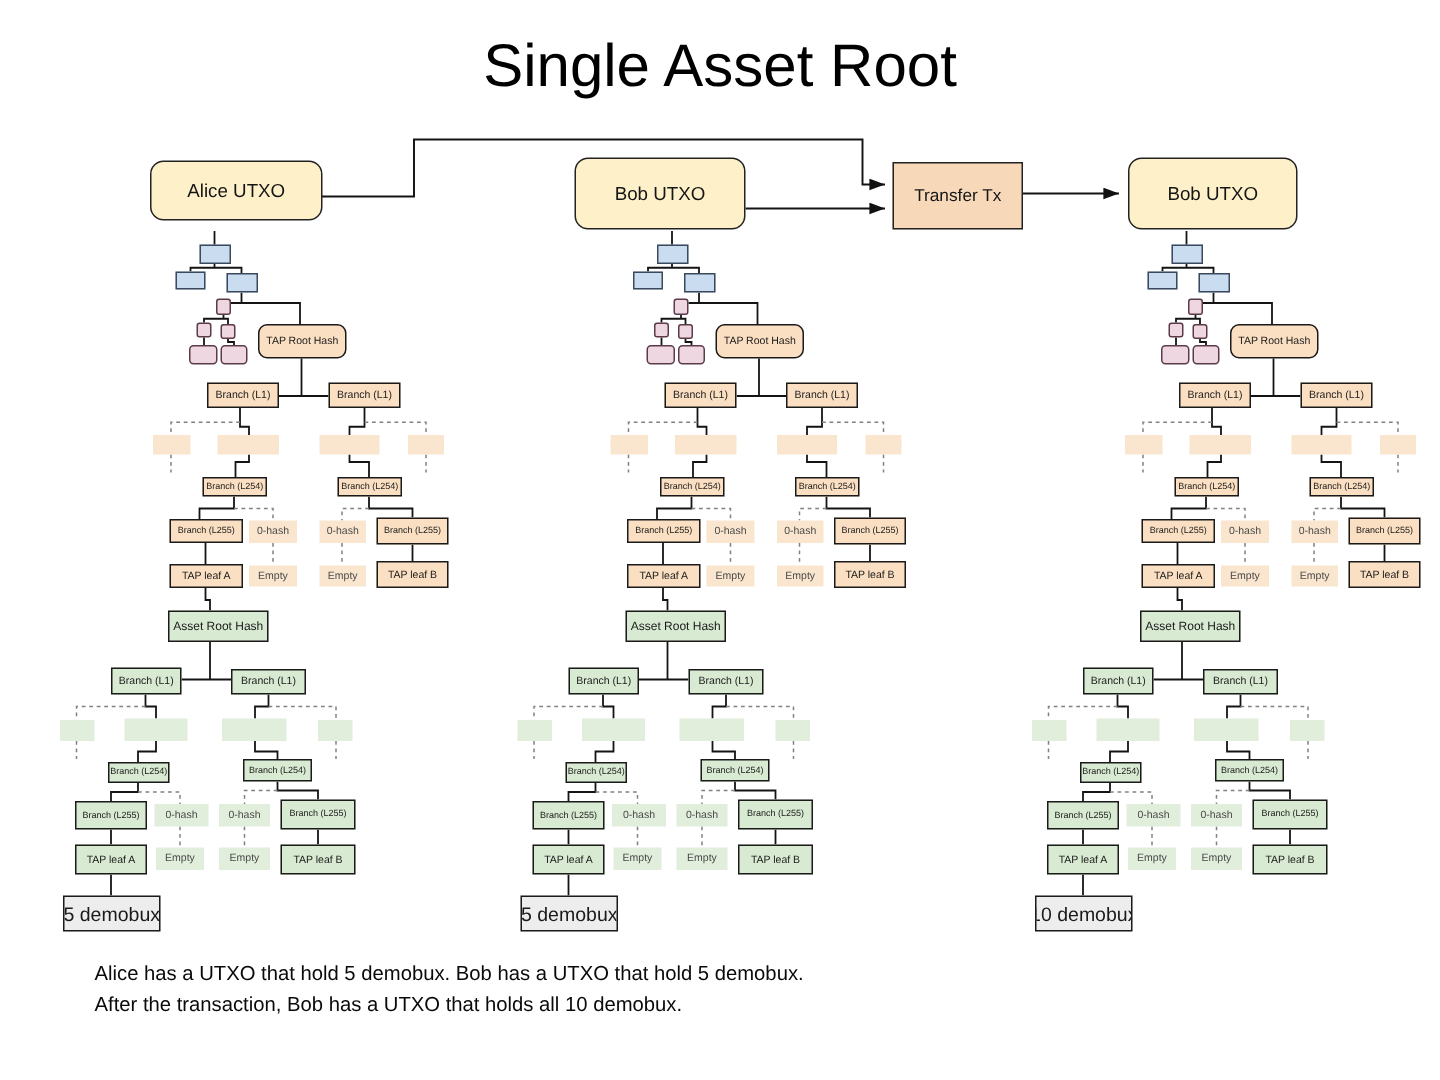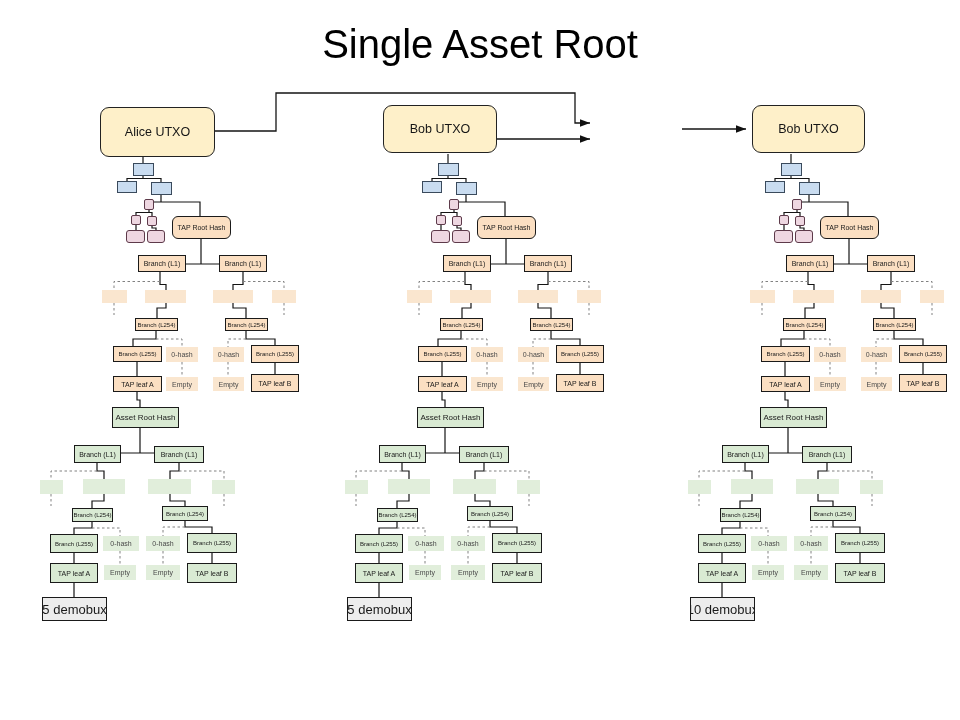--- a/index.html
+++ b/index.html
@@ -44,22 +44,23 @@
         <path d="M0,0 L8,3 L0,6 z" fill="#111"></path>
       </marker>
     </defs>
     <g stroke="#141414" stroke-width="1.3" fill="none">
       <polyline points="214,131 276,131 276,93 575,93 575,123 590,123" marker-end="url(#ah)"></polyline>
       <polyline points="497,139 590,139" marker-end="url(#ah)"></polyline>
       <polyline points="682,129 746,129" marker-end="url(#ah)"></polyline>
     </g>
   </svg>
 
-  <div class="flow-box" style="left:100px;top:107px;width:115px;height:50px">Alice UTXO</div>
+  <div class="flow-box" style="left:100px;top:107px;width:115px;height:40px">Alice UTXO</div>
   <div class="flow-box" style="left:383px;top:105px;width:114px;height:48px">Bob UTXO</div>
+  <div class="flow-box sqr" style="left:595px;top:108px;width:87px;height:45px">Transfer Tx</div>
   <div class="flow-box" style="left:752px;top:105px;width:113px;height:48px">Bob UTXO</div>
 
   <div id="trees">
       <div class="tree" style="left: 0px;">
         <svg width="310" height="640">
           <polyline points="143,154 143,164" fill="none" stroke="#141414" stroke-width="1.2"></polyline>
           <polyline points="143,176 143,178.5" fill="none" stroke="#141414" stroke-width="1.2"></polyline>
           <polyline points="127,181 127,178.5 161,178.5 161,182" fill="none" stroke="#141414" stroke-width="1.2"></polyline>
           <polyline points="161,195 161,202" fill="none" stroke="#141414" stroke-width="1.2"></polyline>
           <polyline points="154,202 200,202 200,216" fill="none" stroke="#141414" stroke-width="1.2"></polyline>
@@ -333,14 +334,18 @@
         <div class="node greenF fs7 txt" style="left: 146px; top: 536px; width: 34px; height: 15px;">0-hash</div>
         <div class="node green fs6" style="left: 187px; top: 533px; width: 50px; height: 20px;">Branch (L255)</div>
         <div class="node green fs7" style="left: 50px; top: 563px; width: 48px; height: 20px;">TAP leaf A</div>
         <div class="node greenF fs7 txt" style="left: 104px; top: 565px; width: 32px; height: 15px;">Empty</div>
         <div class="node greenF fs7 txt" style="left: 146px; top: 565px; width: 34px; height: 15px;">Empty</div>
         <div class="node green fs7" style="left: 187px; top: 563px; width: 50px; height: 20px;">TAP leaf B</div>
         <div class="node gray fs10" style="left: 42px; top: 597px; width: 65px; height: 24px;">10 demobux</div>
       </div>
     </div>
 
+  <div class="caption">
+    <div>Alice has a UTXO that hold 5 demobux. Bob has a UTXO that hold 5 demobux.</div>
+    <div>After the transaction, Bob has a UTXO that holds all 10 demobux.</div>
+  </div>
 
 </div>
 
 </body></html>

